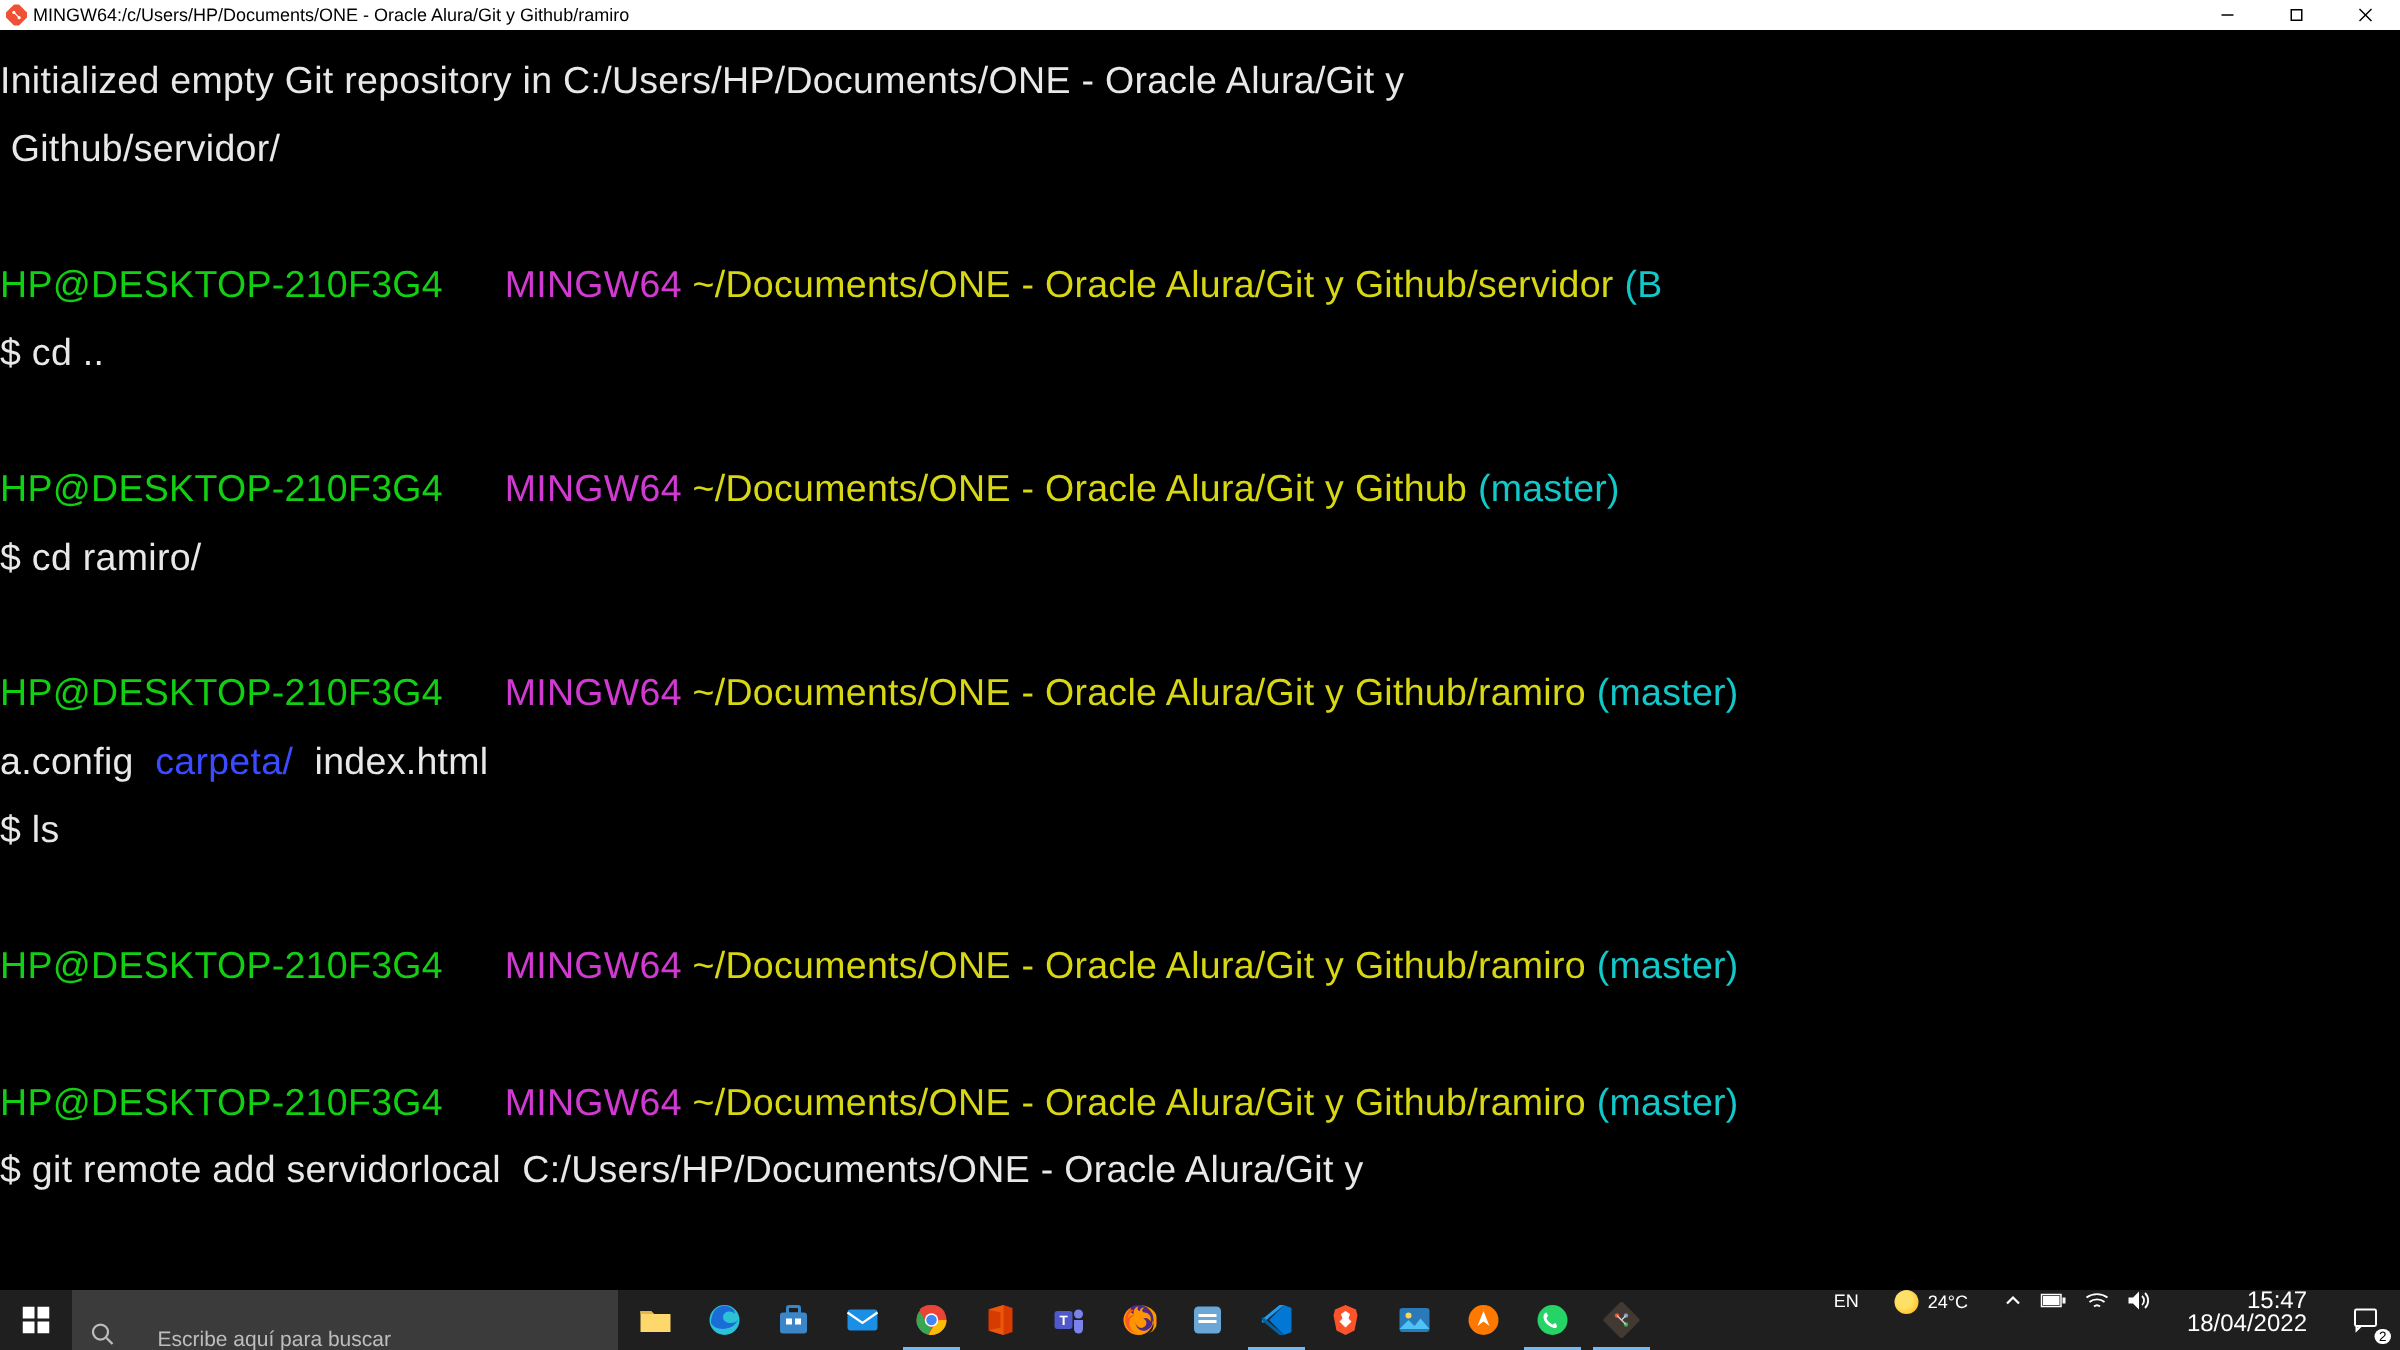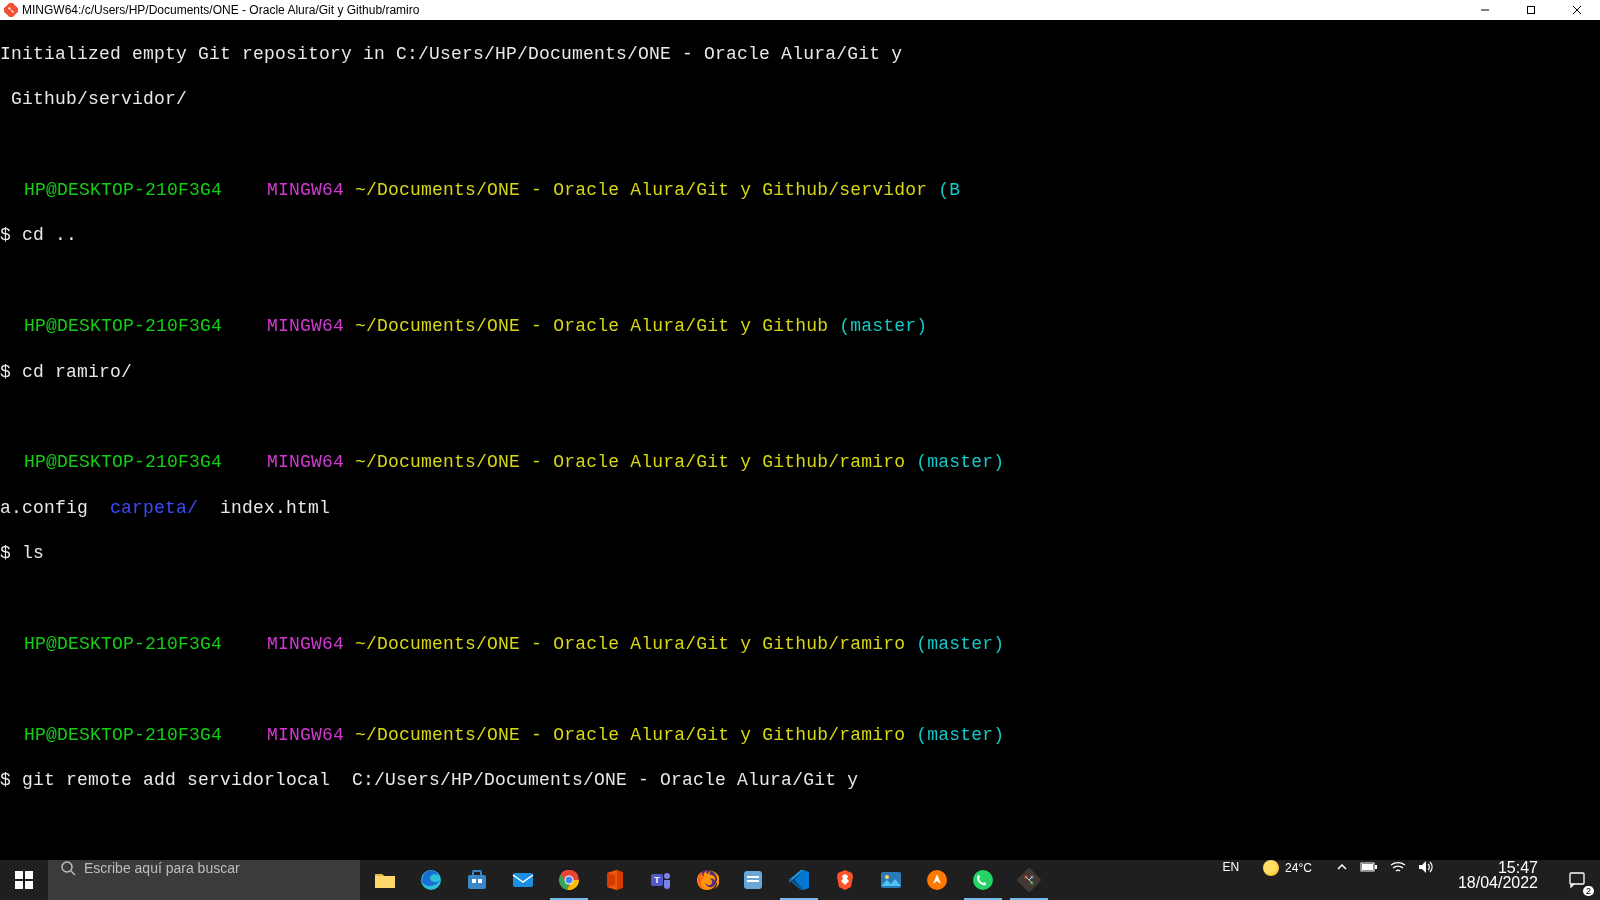--- a/index.html
+++ b/index.html
@@ -26,32 +26,32 @@
   .titlebar .win-controls { display: flex; height: 100%; }
   .titlebar .win-btn {
     width: 46px; height: 20px; display: flex; align-items: center; justify-content: center;
     font-size: 12px; color: #000;
   }
   
   
   .terminal {
     background: #000;
     color: #c0c0c0;
-    font-size: 18px;
+    font-size: 25px;
     line-height: 22.7px;
     letter-spacing: 0.2px;
     padding: 0;
     height: calc(900px - 20px - 40px);
     white-space: pre;
-    font-family: Liberation Mono, monospace;
+    font-family: Liberation Sans, sans-serif;
   }
   .terminal .line { white-space: pre-wrap; }
   
   .c-white  { color: #e8e8e8; }
-  .c-green  { color: #13cf13; padding-left: 24px; }
+  .c-green  { color: #13cf13; }
   .c-magenta{ color: #d13ad1; margin-left: 34px; }
   .c-yellow { color: #d7d713; }
   .c-cyan   { color: #13c8c8; }
   .c-blue   { color: #3b4bff; }
   @keyframes blink { 50% { opacity: 0; } }
   
   
   .taskbar {
     position: absolute;
     bottom: 0; left: 0; right: 0;
@@ -60,27 +60,28 @@
     display: flex;
     align-items: center;
     font-family: "Segoe UI", Tahoma, sans-serif;
     color: #fff;
   }
   .taskbar .start {
     width: 48px; height: 40px; display: flex; align-items: center; justify-content: center;
   }
   .taskbar .search {
     height: 40px;
-    width: 312px;
+    width: 364px;
     background: #3b3b3b;
     display: flex;
-    align-items: flex-start;
+    align-items: flex-end;
     padding: 0 12px;
     color: #bdbdbd;
     font-size: 14px;
+    gap: 21px;
   }
   .taskbar .search .search-icon { margin-right: 8px; }
   .taskbar .apps { display: flex; height: 40px; margin-left: 2px; }
   .taskbar .app {
     width: 46px; height: 40px; display: flex; align-items: center; justify-content: center;
     position: relative;
   }
   .taskbar .app.active::after {
     content: ""; position: absolute; bottom: 0; left: 4px; right: 4px; height: 2px; background: #76b9ed;
   }

